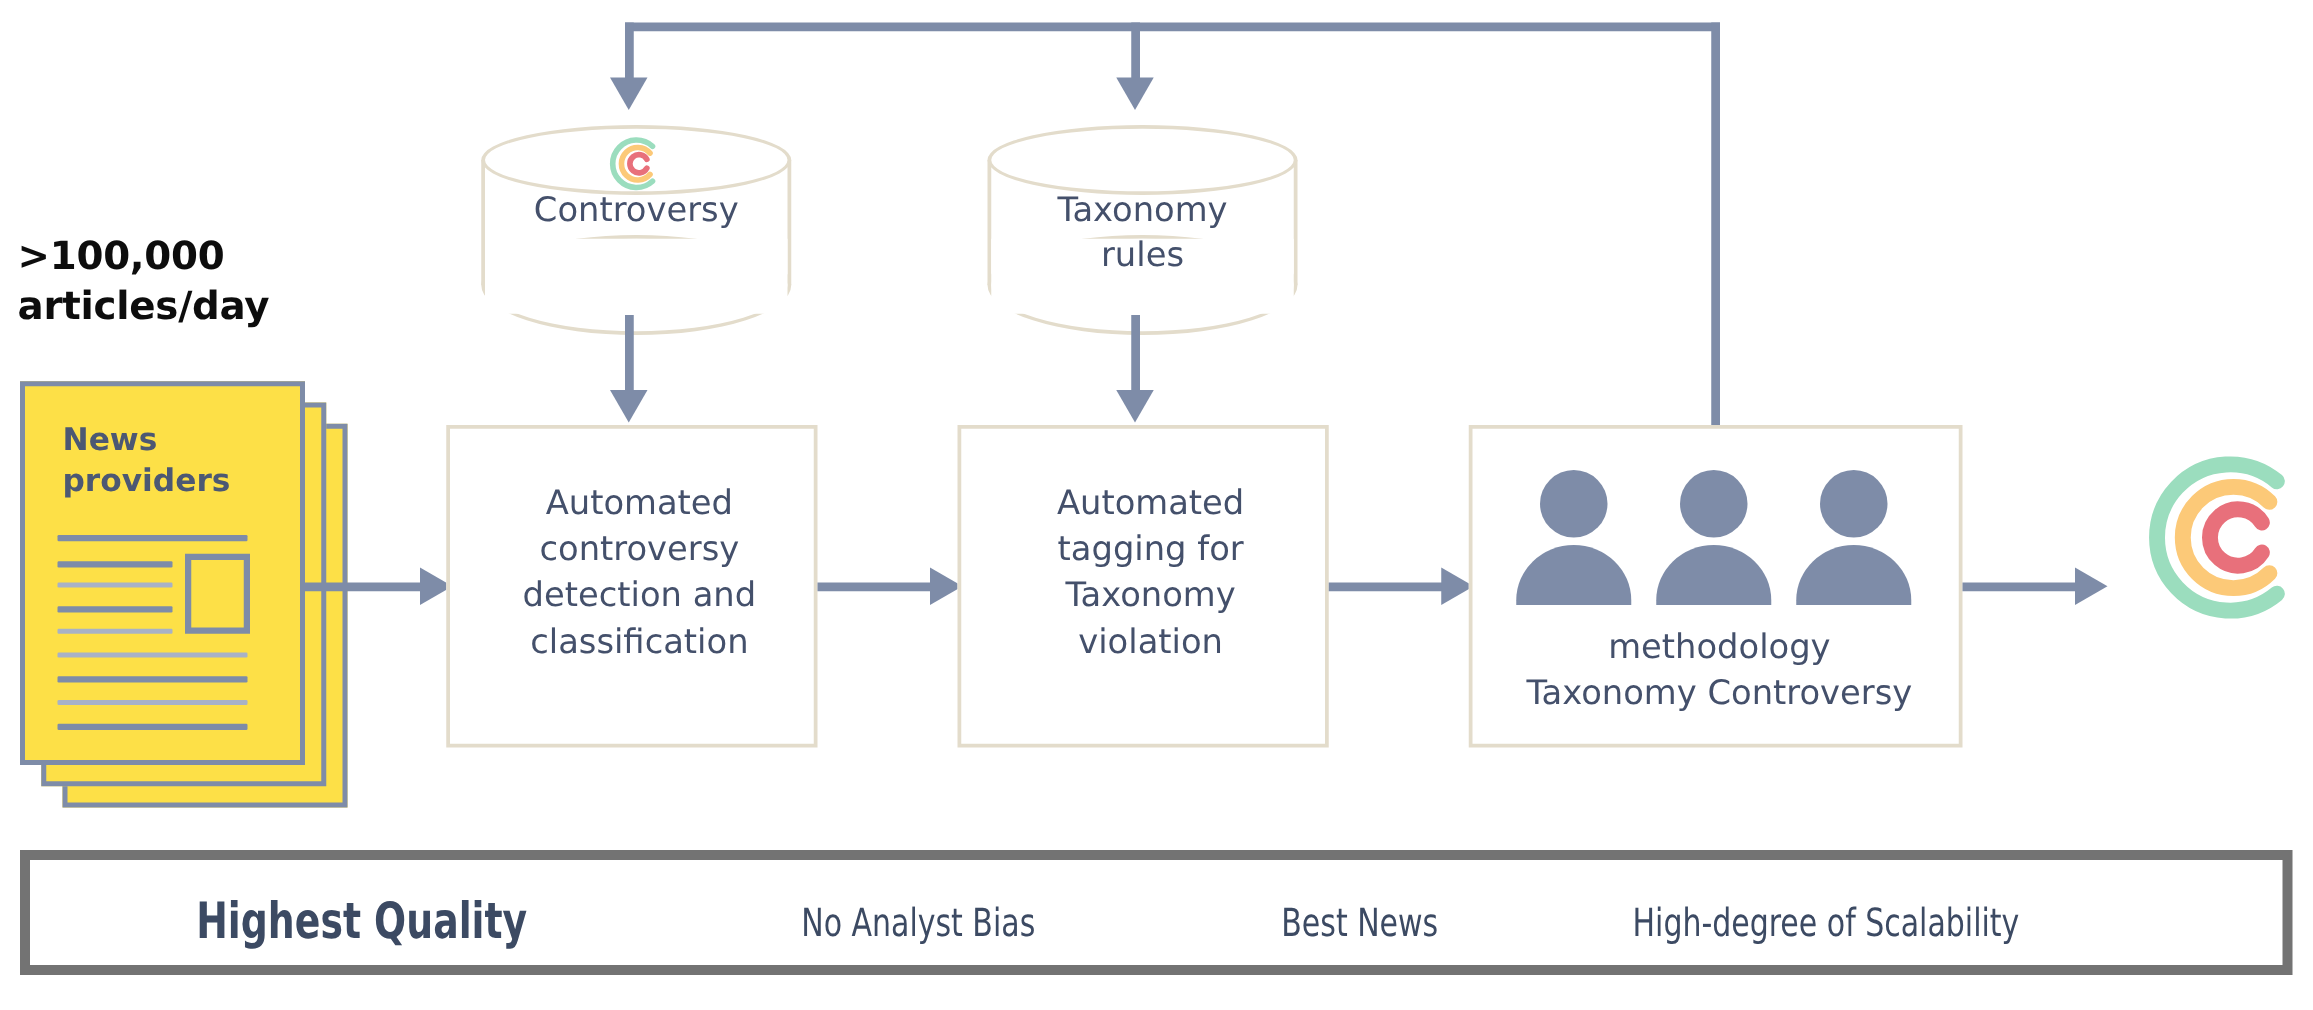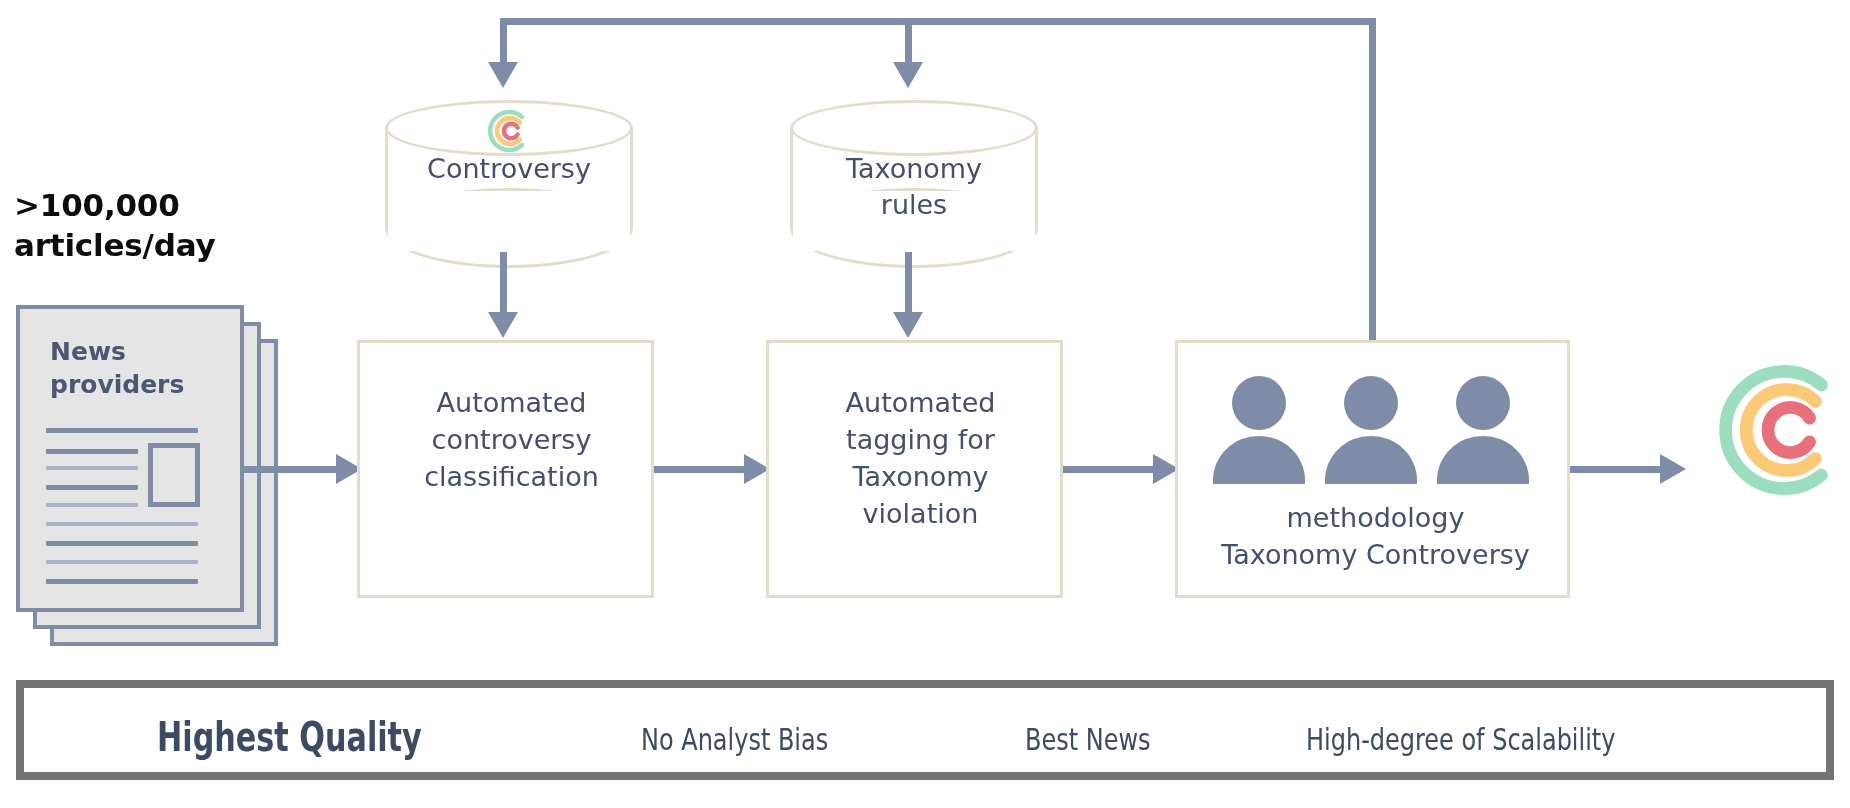--- a/index.html
+++ b/index.html
@@ -27,21 +27,21 @@
     font-size: 31px;
     font-weight: bold;
     line-height: 1.28;
     color: #0d0d0d;
     letter-spacing: -0.2px;
   }
 
   
   .paper {
     border: 4px solid #7E8CA8;
-    background: #e5e5e5;
+    background: #fde047;
     box-sizing: border-box;
   }
   .paper-back2 { left: 50px; top: 339px; width: 228px; height: 307px; }
   .paper-back1 { left: 33px; top: 322px; width: 228px; height: 307px; }
   .paper-front { left: 16px; top: 305px; width: 228px; height: 307px; }
 
   .paper-title {
     left: 46px;
     top: 332px;
     width: 180px;
@@ -219,20 +219,21 @@
     </div>
   </div>
 
   <div class="abs line-v" style="left:905px; top:252px; width:7px; height:62px;"></div>
   <div class="abs arrow-down" style="left:893px; top:312px;"></div>
 
   <div class="abs pbox" style="left:357px; top:340px; width:297px; height:258px;">
     <div class="pbox-label" style="padding-top:42px;">
       <div>Automated</div>
       <div>controversy</div>
+      <div>detection and</div>
       <div>classification</div>
     </div>
   </div>
 
   <div class="abs line-h" style="left:654px; top:466px; width:100px; height:7px;"></div>
   <div class="abs arrow-right" style="left:744px; top:454px;"></div>
 
   <div class="abs pbox" style="left:766px; top:340px; width:297px; height:258px;">
     <div class="pbox-label" style="padding-top:42px;">
       <div>Automated</div>

